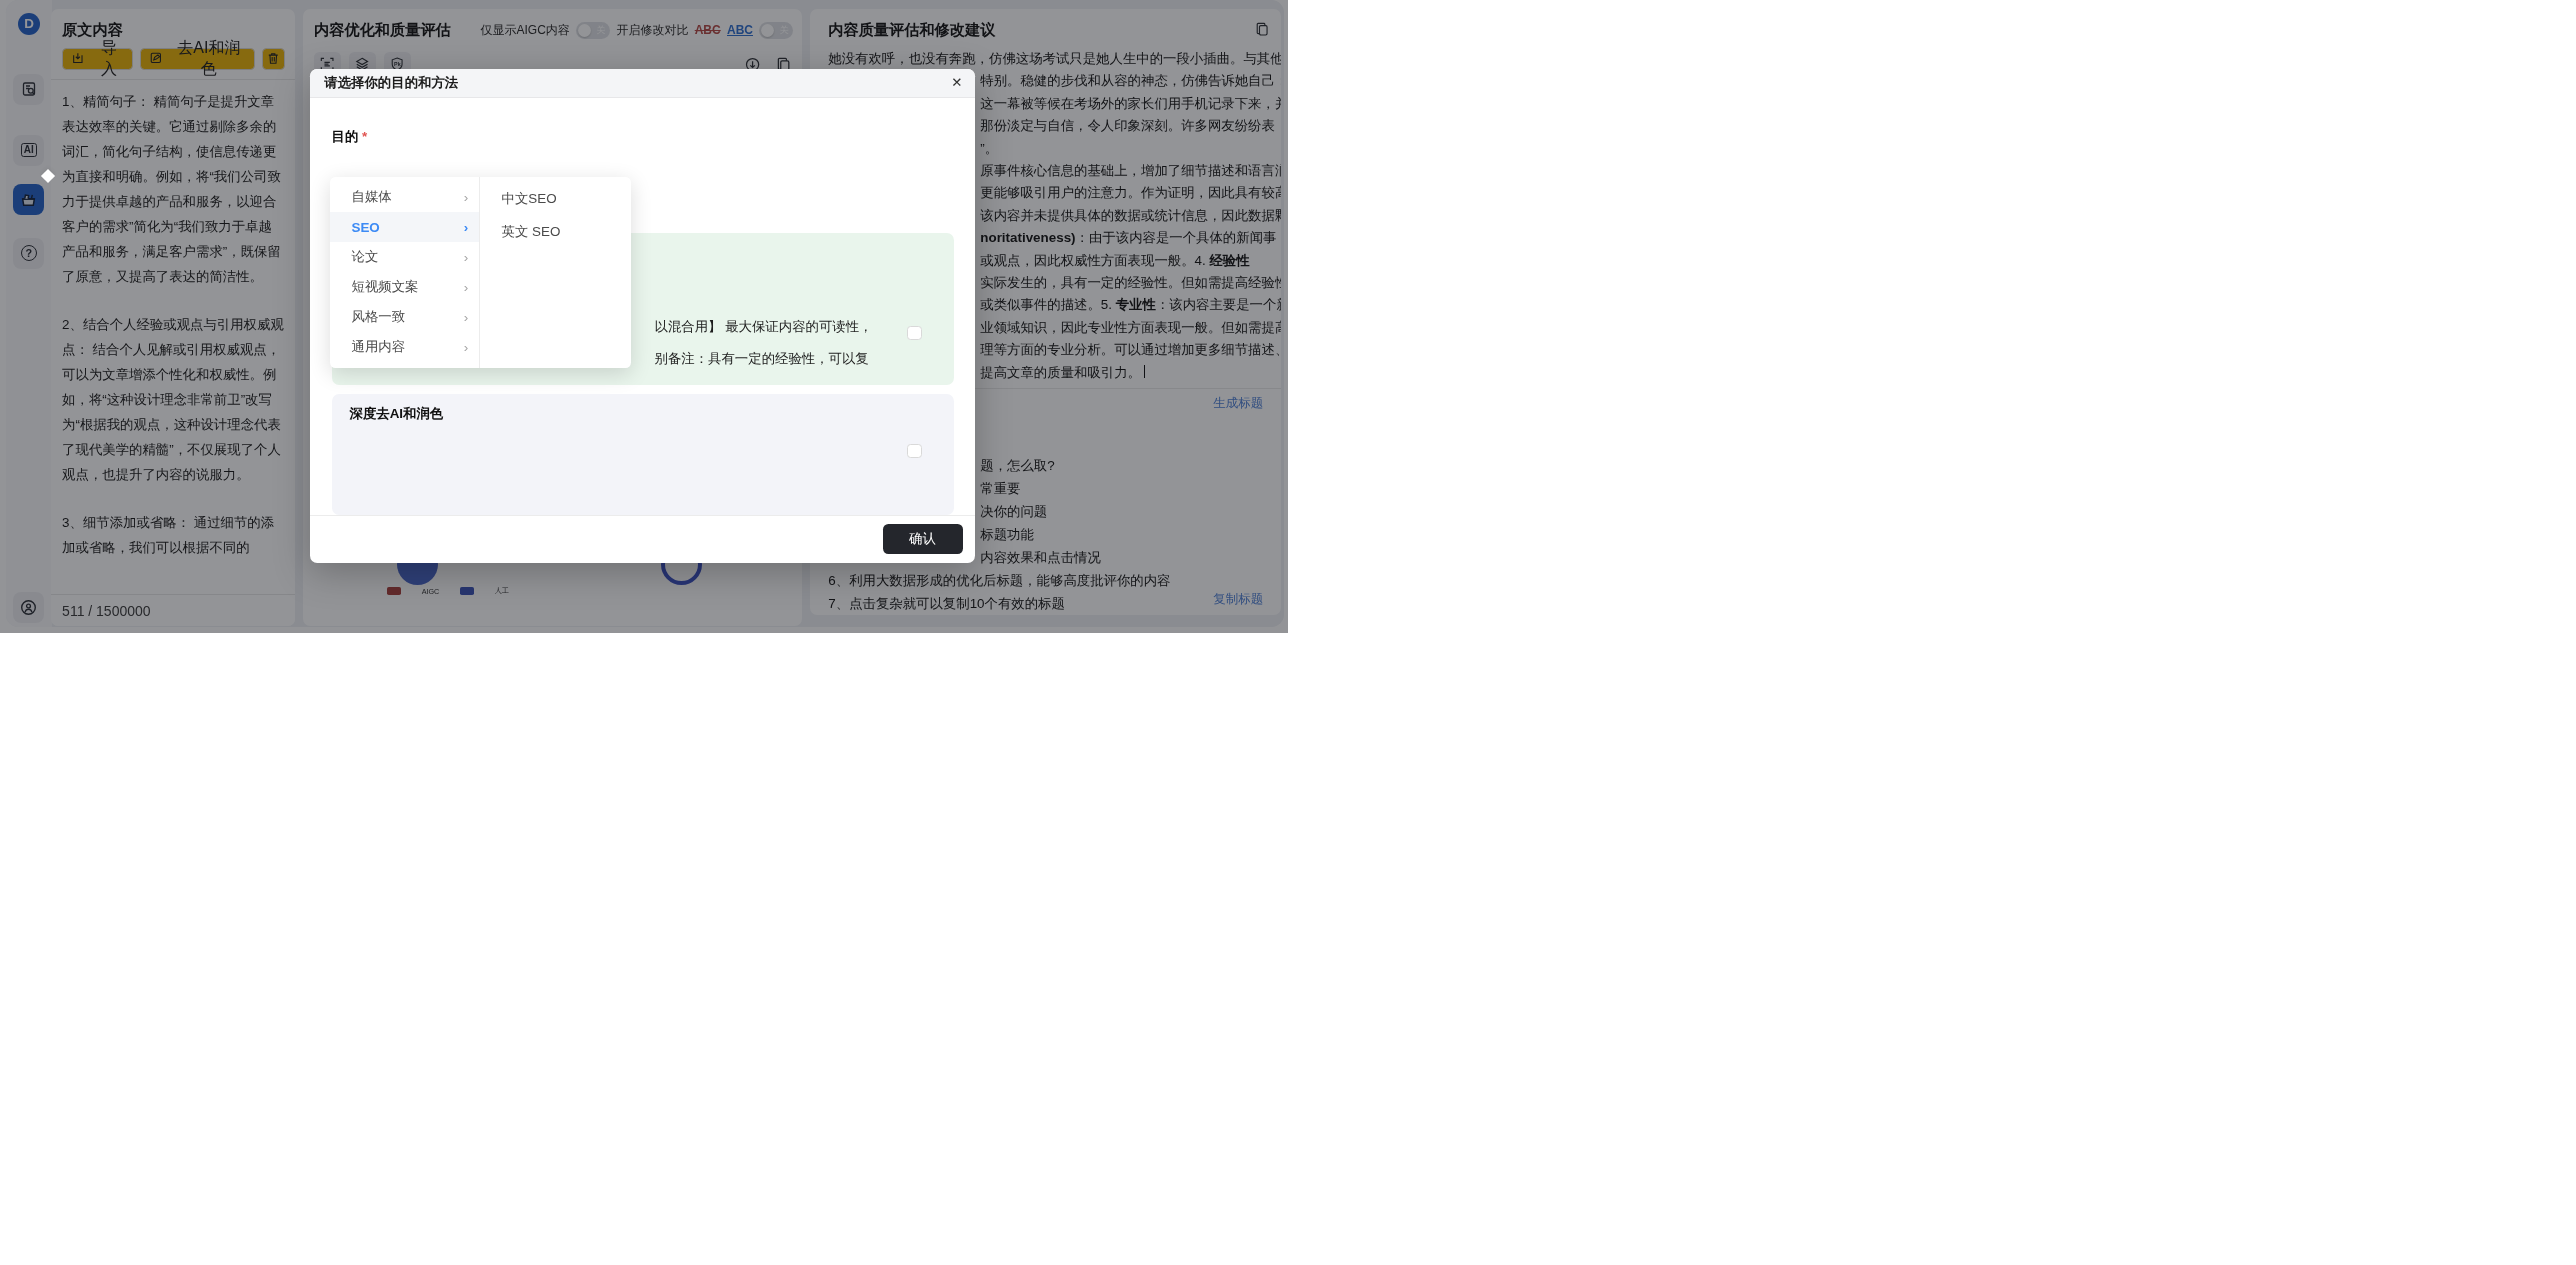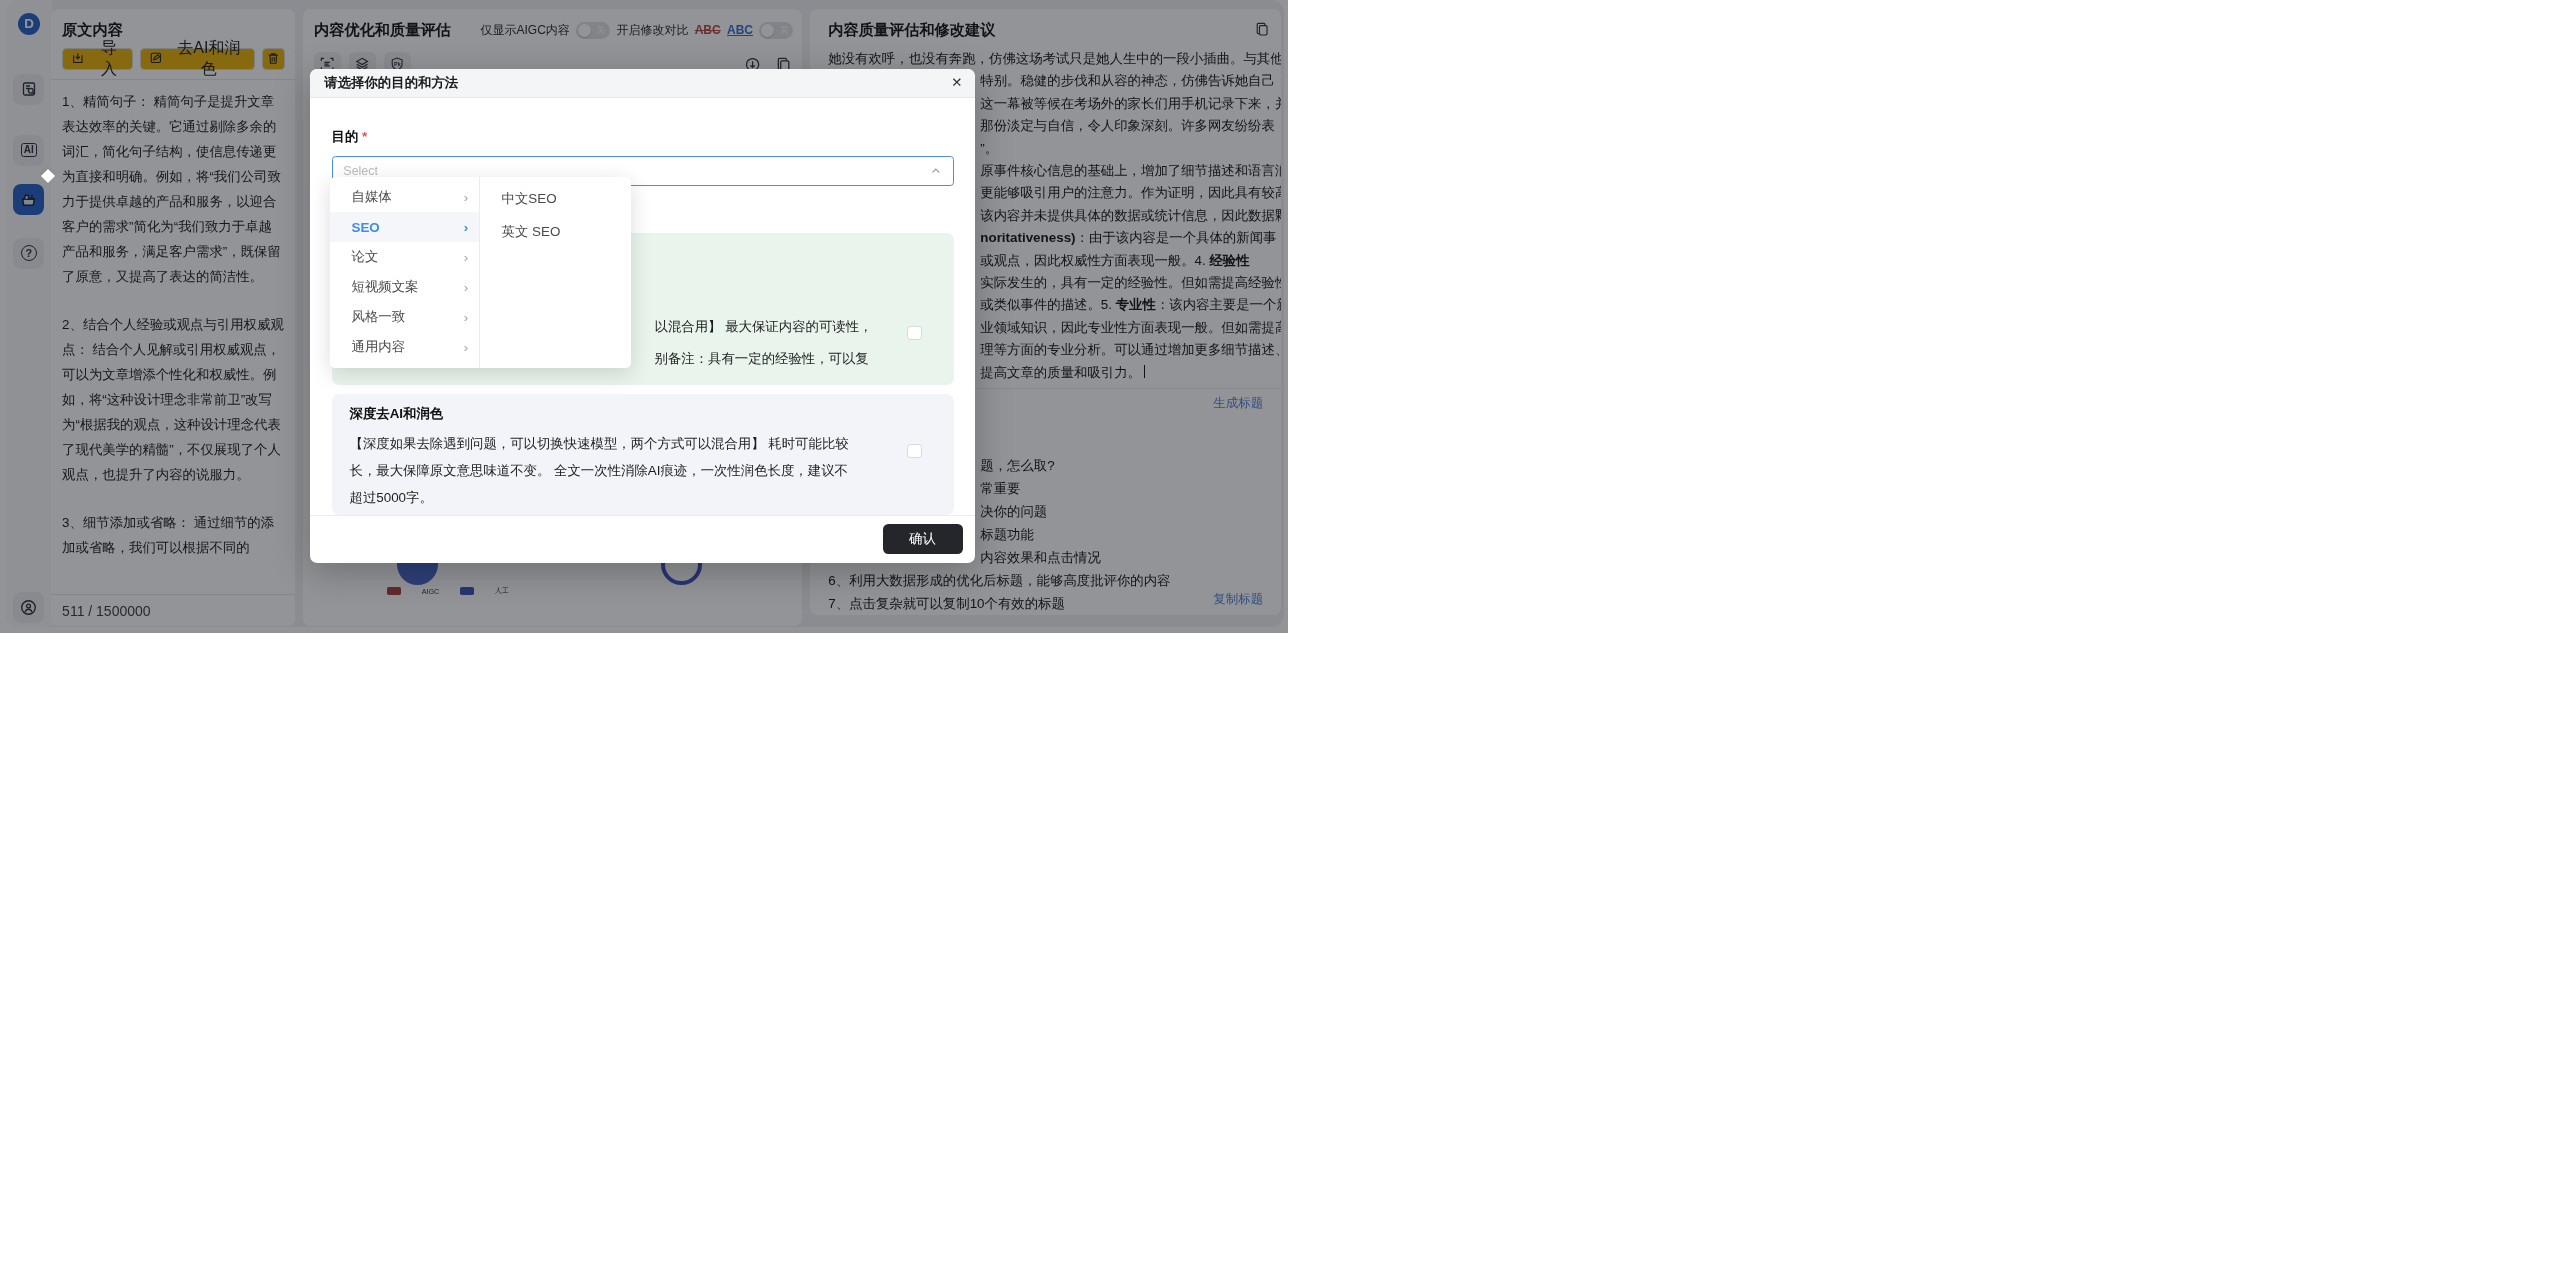--- a/index.html
+++ b/index.html
@@ -313,36 +313,29 @@
 <div id="dim"></div>
 
 <div id="modal">
   <div id="modal-hd">
     <span class="t">请选择你的目的和方法</span>
     <span id="modal-close">✕</span>
   </div>
   <div class="purpose-label">
     <span>目的</span><span class="req">*</span>
   </div>
-  <div id="select-box">
-    <span class="ph">Select</span>
-    <svg width="11.7" height="11.7" viewBox="0 0 14 14" fill="none" stroke="currentColor" stroke-width="1.4">
-        <path d="M3 9l4-4 4 4"></path>
-      </svg>
-  </div>
 
   <div class="opt-card" id="quick-card">
     <div class="frag" style="top:85px">以混合用】 最大保证内容的可读性，</div>
     <div class="frag" style="top:117px">别备注：具有一定的经验性，可以复</div>
     <span class="checkbox" style="right:32px;top:93px"></span>
   </div>
 
   <div class="opt-card" id="deep-card">
     <div class="t">深度去AI和润色</div>
-    <div class="b">【深度如果去除遇到问题，可以切换快速模型，两个方式可以混合用】 耗时可能比较长，最大保障原文意思味道不变。 全文一次性消除AI痕迹，一次性润色长度，建议不超过5000字。</div>
     <span class="checkbox" style="right:32px;top:50px"></span>
   </div>
 
   <div id="modal-foot">
     <button id="confirm-btn">确认</button>
   </div>
 </div>
 
 <div id="dd-caret"></div>
 <div id="dropdown">

